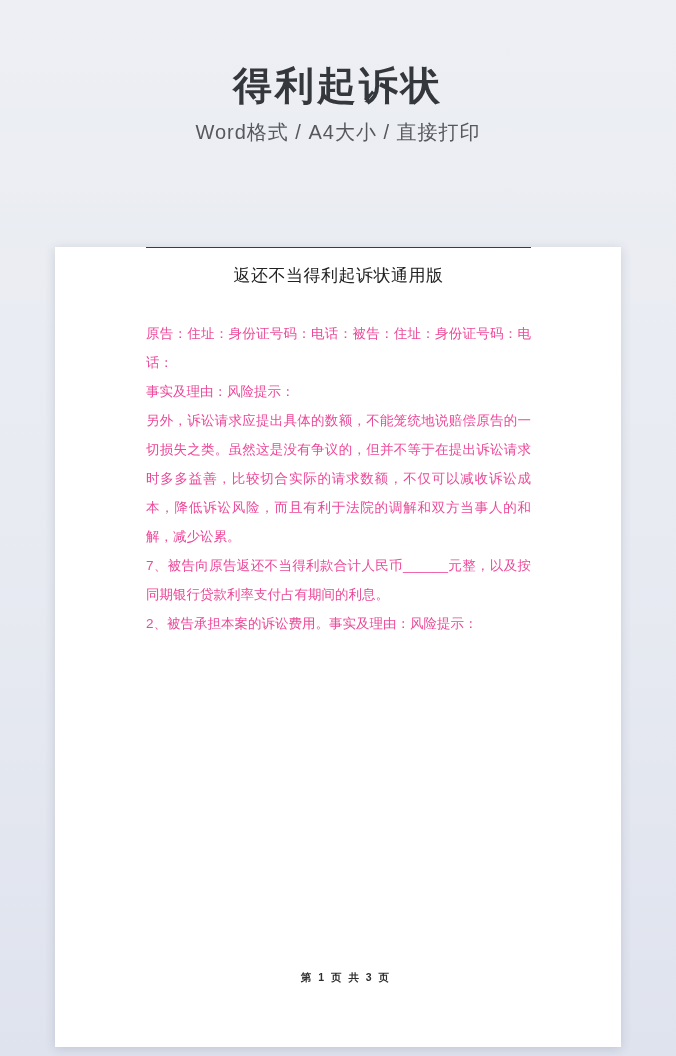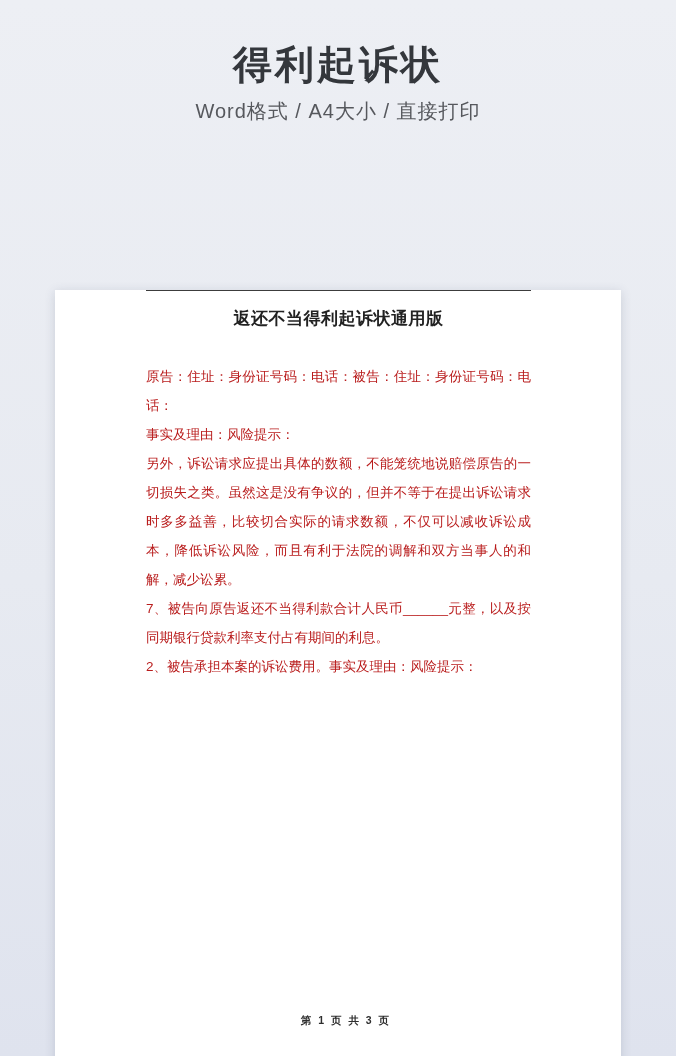--- a/index.html
+++ b/index.html
@@ -10,26 +10,26 @@
   }
   .canvas {
     width: 676px;
     height: 1056px;
     overflow: hidden;
     background: linear-gradient(180deg, #edeff4 0%, #e7eaf1 55%, #dfe3ee 100%);
   }
   
   .header { height: 187px; text-align: center; }
   .header-title {
+    padding-top: 64px;
     font-size: 39px;
     line-height: 44px;
     font-weight: 800;
     color: #34373c;
     letter-spacing: 3px;
-    margin-top: 43px;
   }
   .header-subtitle {
     margin-top: 10px;
     font-size: 20px;
     line-height: 28px;
     font-weight: 400;
     color: #56585d;
     letter-spacing: 1px;
   }
   
@@ -46,31 +46,31 @@
     margin: 0;
     margin-top: 60px;
     border: none;
     border-top: 1px solid #3c3c3c;
     height: 0;
   }
   .doc-title {
     margin-top: 16px;
     font-size: 17px;
     line-height: 24px;
-    font-weight: 700;
+    font-weight: 400;
     text-align: center;
     color: #222222;
     letter-spacing: 0.5px;
   }
   .doc-body {
     margin-top: 31px;
     font-size: 13.5px;
     line-height: 29px;
     text-align: justify;
-    color: #b91c1c;
+    color: #ec4899;
   }
   .doc-body p { margin: 0; word-break: break-all; }
   .doc-footer {
     position: absolute;
     left: 16px;
     right: 0;
     bottom: 62px;
     text-align: center;
     font-size: 10.5px;
     font-weight: 700;

